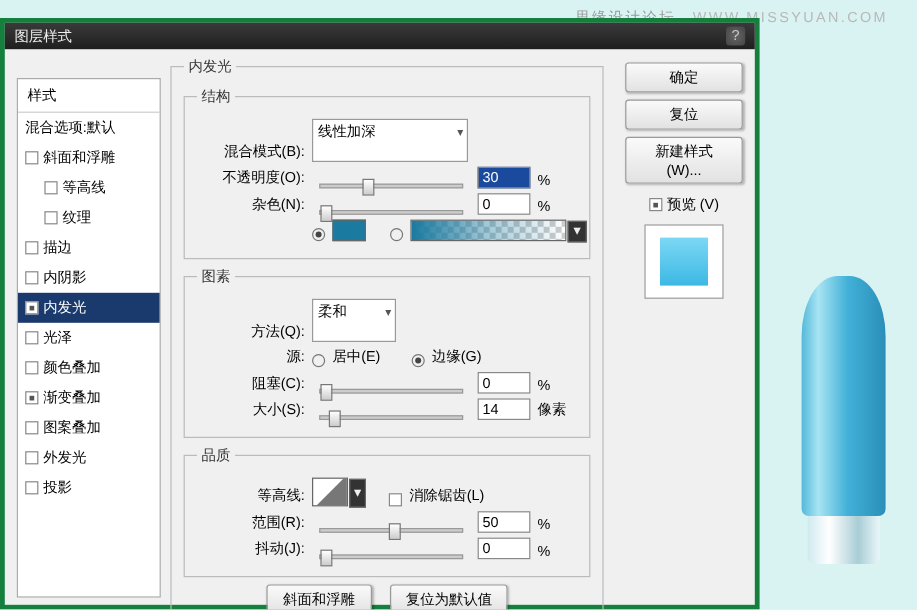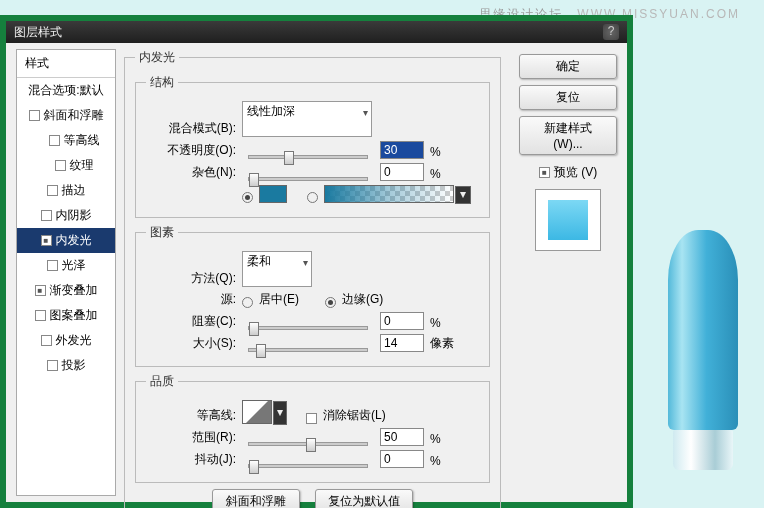--- a/index.html
+++ b/index.html
@@ -1,25 +1,25 @@
 <!DOCTYPE html>
 <html><head>
 <meta charset="utf-8">
 <style>
 * { box-sizing: border-box; margin: 0; padding: 0; font-family: "Microsoft YaHei", SimSun, sans-serif; font-size: 12px; }
 body { background: #d9f3f3; width: 764px; height: 508px; position: relative; }
 .watermark { position: absolute; top: 6px; right: 24px; color: #b8b8b8; font-size: 13px; letter-spacing: 2px; text-align: center; }
 .watermark .cn { color: #999; margin-right: 14px; }
-.dialog { position: absolute; top: 15px; left: 0; width: 633px; height: 493px; background: #f0f0f0; border: 6px solid #15803d; }
+.dialog { position: absolute; top: 15px; left: 0; width: 633px; height: 493px; background: #f0f0f0; border: 4px solid #15803d; }
 .titlebar { height: 22px; background: linear-gradient(#3a3a3a,#1f1f1f); color: #eee; padding: 3px 8px; display: flex; justify-content: space-between; align-items: center; }
 .titlebar .help { width: 16px; height: 16px; background: radial-gradient(#666,#444); border-radius: 3px; color: #ccc; text-align: center; line-height: 15px; }
 .body { display: flex; height: calc(100% - 22px); }
-.sidebar { width: 100px; border: 1px solid #aaa; margin: 6px 0 6px 10px; background: #fff; }
+.sidebar { width: 120px; border: 1px solid #aaa; margin: 24px 0 6px 10px; background: #fff; }
 .sidebar-head { padding: 5px 8px; border-bottom: 1px solid #ccc; }
-.sidebar-item { padding: 4px 6px; display: flex; align-items: center; gap: 4px; cursor: default; justify-content: center; }
+.sidebar-item { padding: 4px 6px; display: flex; align-items: center; gap: 4px; cursor: default; }
 .sidebar-item.sel { background: #1a3a6e; color: #fff; }
 .chk { width: 11px; height: 11px; border: 1px solid #888; background: #fff; display: inline-block; flex-shrink: 0; }
 .chk.on::after { content: "■"; font-size: 8px; line-height: 9px; display: block; text-align: center; color: #555; }
 .main { flex: 1; padding: 6px 8px; position: relative; }
 fieldset { border: 1px solid #bbb; margin-bottom: 4px; padding: 6px 10px 10px; }
 legend { padding: 0 4px; color: #333; }
 .outer-fs { height: 462px; }
 .inner-fs { margin: 2px 0 6px; }
 .row { display: flex; align-items: flex-end; margin: 4px 0; gap: 6px; }
 .lbl { width: 90px; text-align: right; }
@@ -90,20 +90,24 @@
           </div>
           <div class="sidebar-item sel">
             <span class="chk on"></span>
             <span>内发光</span>
           </div>
           <div class="sidebar-item">
             <span class="chk"></span>
             <span>光泽</span>
           </div>
           <div class="sidebar-item">
+            <span class="chk"></span>
+            <span>颜色叠加</span>
+          </div>
+          <div class="sidebar-item">
             <span class="chk on"></span>
             <span>渐变叠加</span>
           </div>
           <div class="sidebar-item">
             <span class="chk"></span>
             <span>图案叠加</span>
           </div>
           <div class="sidebar-item">
             <span class="chk"></span>
             <span>外发光</span>

